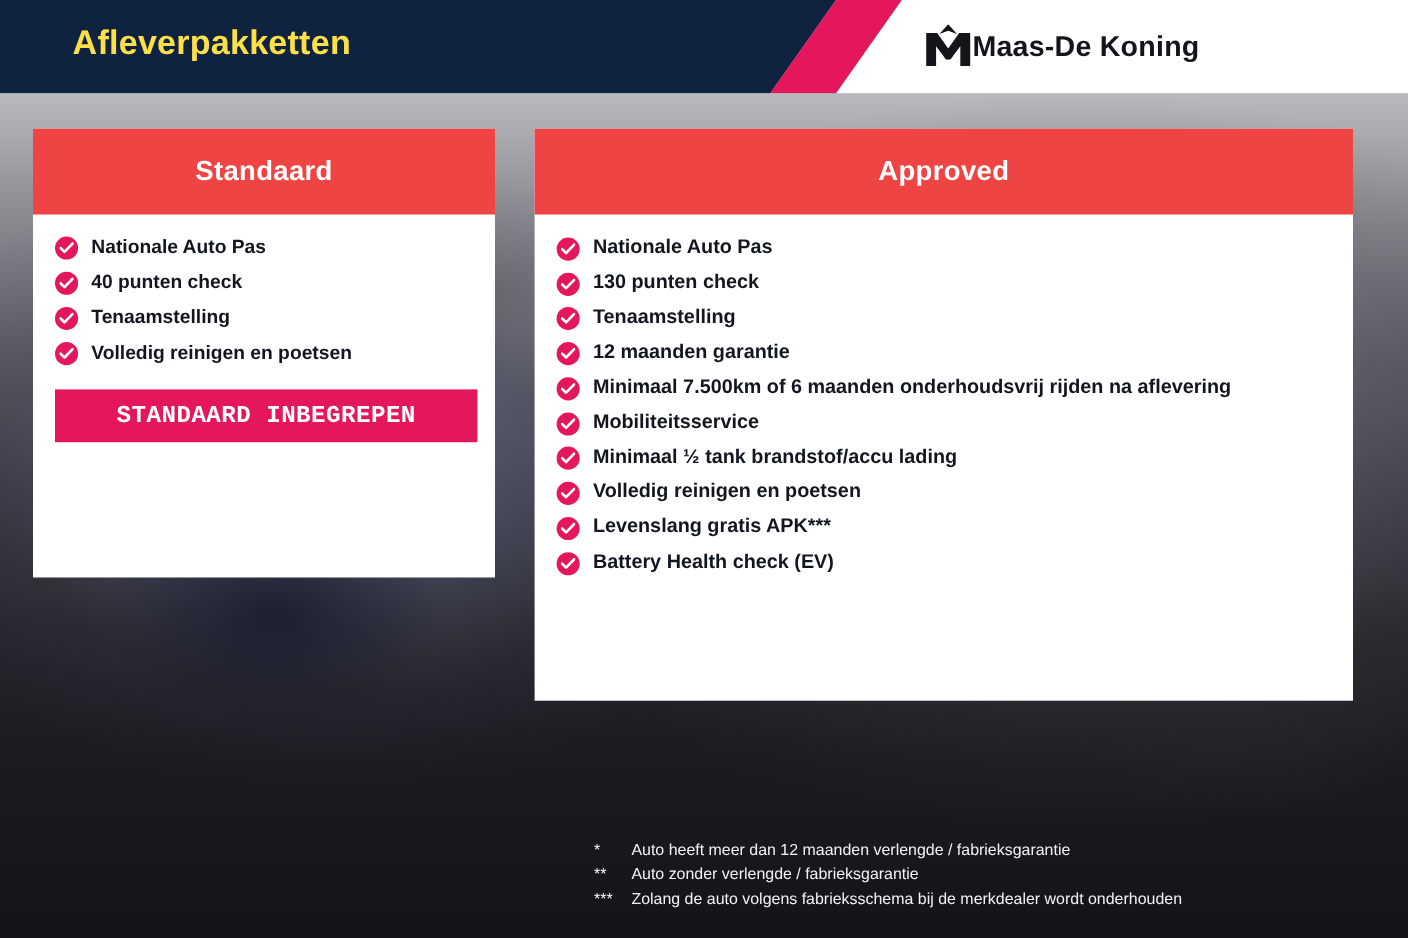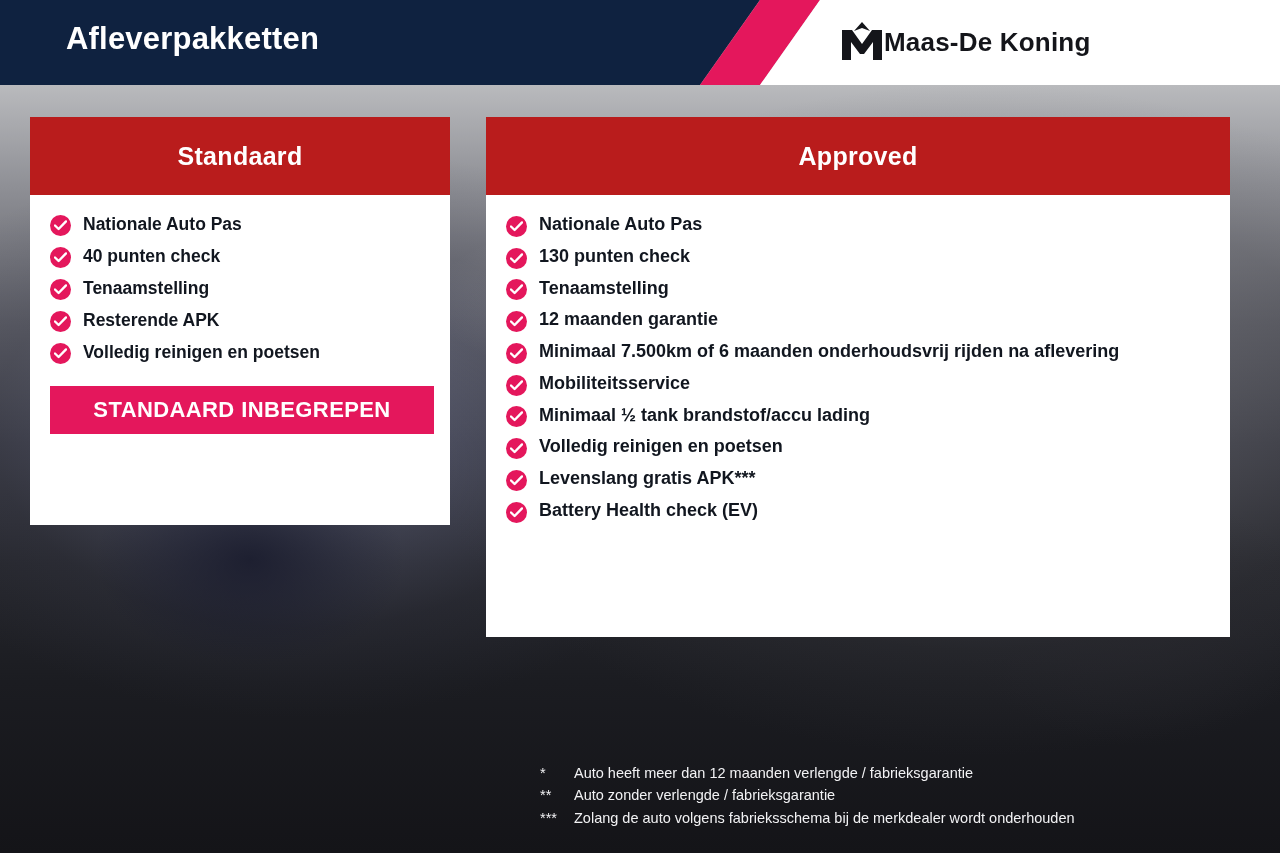--- a/index.html
+++ b/index.html
@@ -62,21 +62,21 @@
     top: 0; left: 760px;
     width: 520px;
     height: 85px;
     background: #ffffff;
     clip-path: polygon(60px 0, 520px 0, 520px 85px, 0 85px);
   }
   .header-title {
     position: absolute;
     top: 21px;
     left: 66px;
-    color: #ffffff;
+    color: #fde047;
     font-size: 31px;
     font-weight: bold;
     letter-spacing: 0.2px;
   }
   .brand {
     position: absolute;
     top: 22px;
     left: 840px;
     display: flex;
     align-items: center;
@@ -93,21 +93,21 @@
     letter-spacing: 0.2px;
   }
 
   
   .card {
     position: absolute;
     background: #ffffff;
     z-index: 4;
   }
   .card-head {
-    background: #b91c1c;
+    background: #ef4444;
     color: #ffffff;
     text-align: center;
     font-size: 25px;
     font-weight: bold;
     letter-spacing: 0.3px;
     display: flex;
     align-items: center;
     justify-content: center;
   }
   .card-body {
@@ -168,20 +168,21 @@
     border: none;
     cursor: pointer;
     font-family: "Liberation Sans", sans-serif;
   }
   #std-btn {
     margin: 22px auto 0 auto;
     width: 384px;
     height: 48px;
     font-size: 22px;
     letter-spacing: 0.4px;
+    font-family: Liberation Mono, monospace;
   }
   .price-row {
     display: flex;
     justify-content: center;
     gap: 42px;
     margin-top: 18px;
   }
   .price-btn {
     width: 230px;
     height: 52px;
@@ -258,28 +259,20 @@
             </svg>
           </span>
           <span>Tenaamstelling</span>
         </li>
         <li>
           <span class="check">
             <svg width="13" height="11" viewBox="0 0 13 11">
               <path d="M1 5.5 L4.6 9 L12 1.4" stroke="#ffffff" stroke-width="2.4" fill="none" stroke-linecap="round" stroke-linejoin="round"></path>
             </svg>
           </span>
-          <span>Resterende APK</span>
-        </li>
-        <li>
-          <span class="check">
-            <svg width="13" height="11" viewBox="0 0 13 11">
-              <path d="M1 5.5 L4.6 9 L12 1.4" stroke="#ffffff" stroke-width="2.4" fill="none" stroke-linecap="round" stroke-linejoin="round"></path>
-            </svg>
-          </span>
           <span>Volledig reinigen en poetsen</span>
         </li>
       </ul>
     <button class="pill" id="std-btn">STANDAARD INBEGREPEN</button>
   </div>
 </div>
 
 <div class="card" id="card-approved">
   <div class="card-head">Approved</div>
   <div class="card-body">

